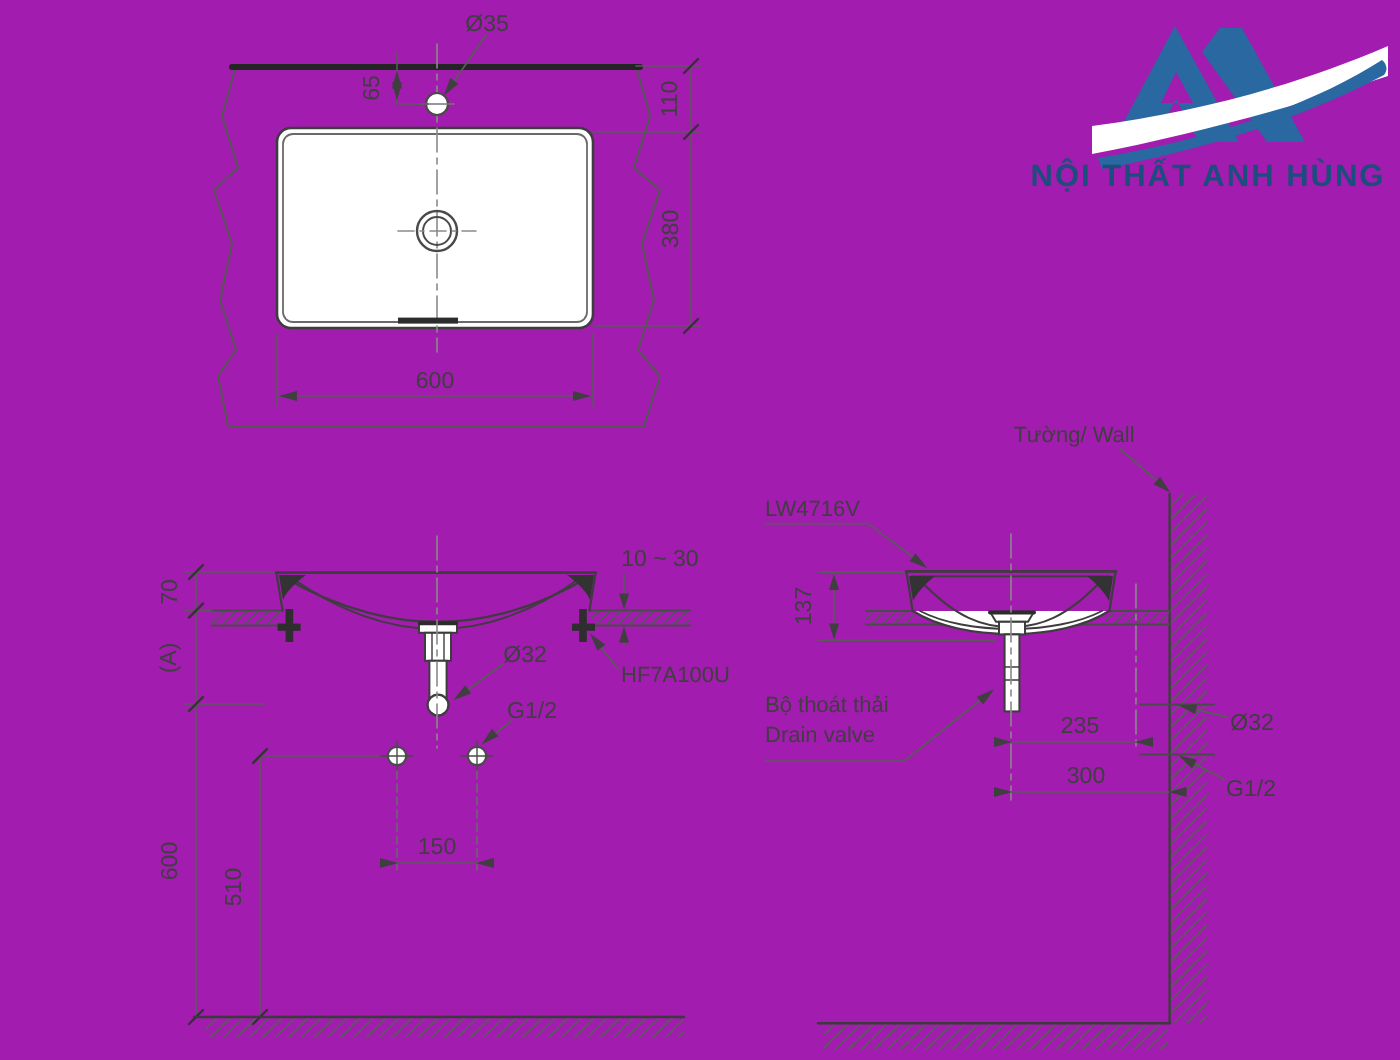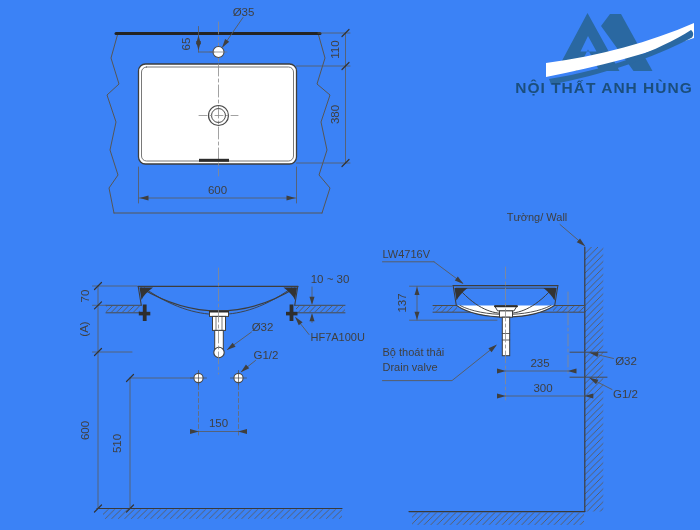--- a/index.html
+++ b/index.html
@@ -1,16 +1,16 @@
 <!DOCTYPE html>
 <html><head>
 <meta charset="utf-8">
 <style>
   html,body{margin:0;padding:0;background:#fff;}
-  #stage{position:relative;width:700px;height:530px;background:#3b82f6;overflow:hidden;
+  #stage{position:relative;width:700px;height:530px;background:#a21caf;overflow:hidden;
          font-family:"Liberation Sans",sans-serif;}
   svg{display:block}
   text{font-family:"Liberation Sans",sans-serif;fill:#3f3f3f;}
   .dim{font-size:11.5px;}
   .lbl{font-size:11px;}
   .brand{font-size:15.5px;font-weight:bold;fill:#1b4e7c;letter-spacing:1px;}
 </style>
 </head>
 <body>
 

